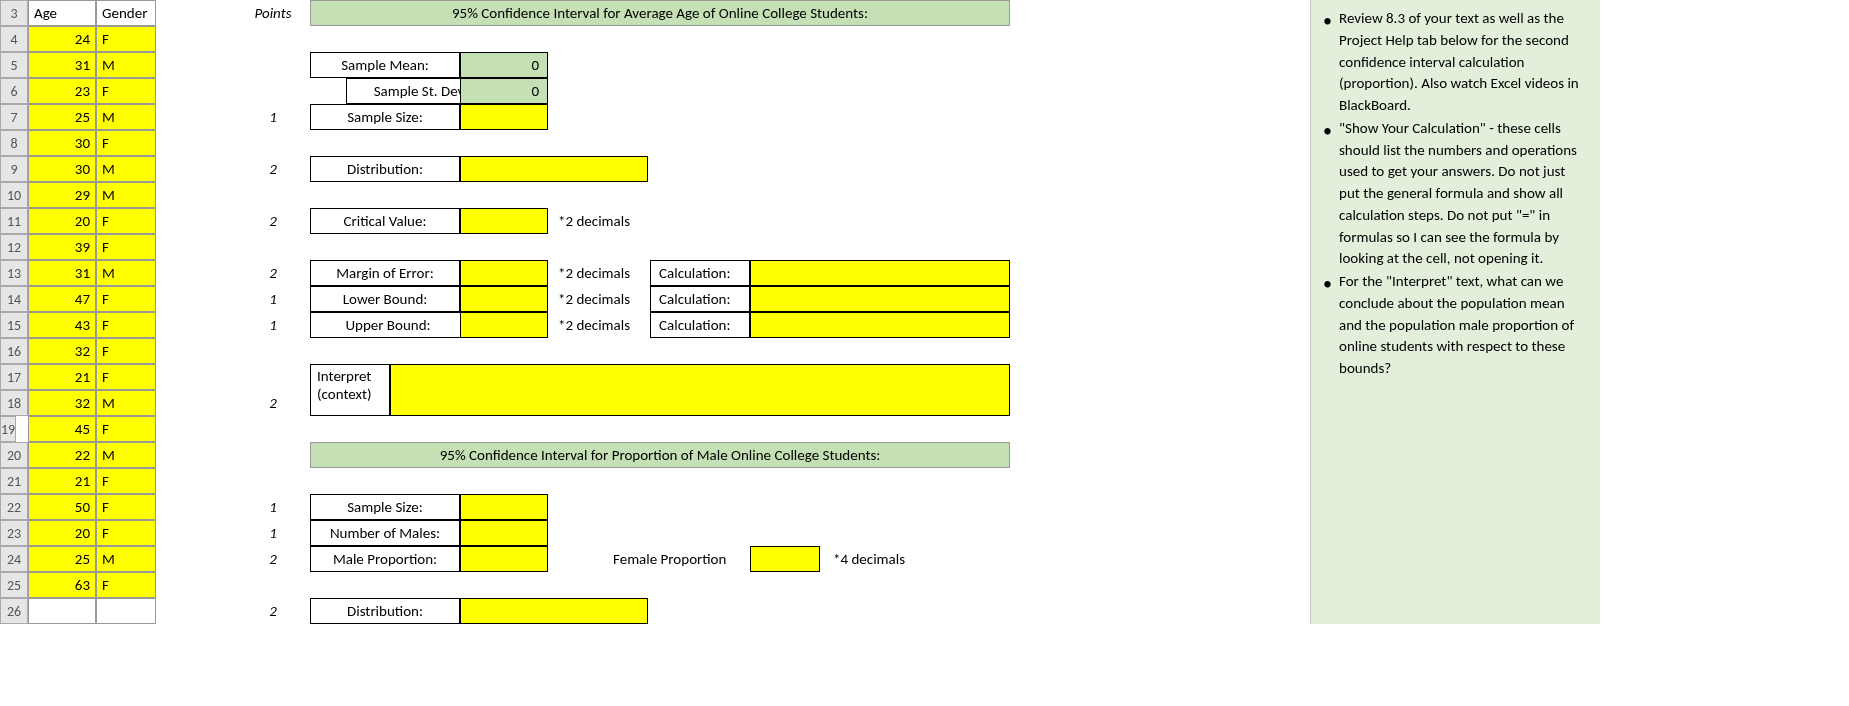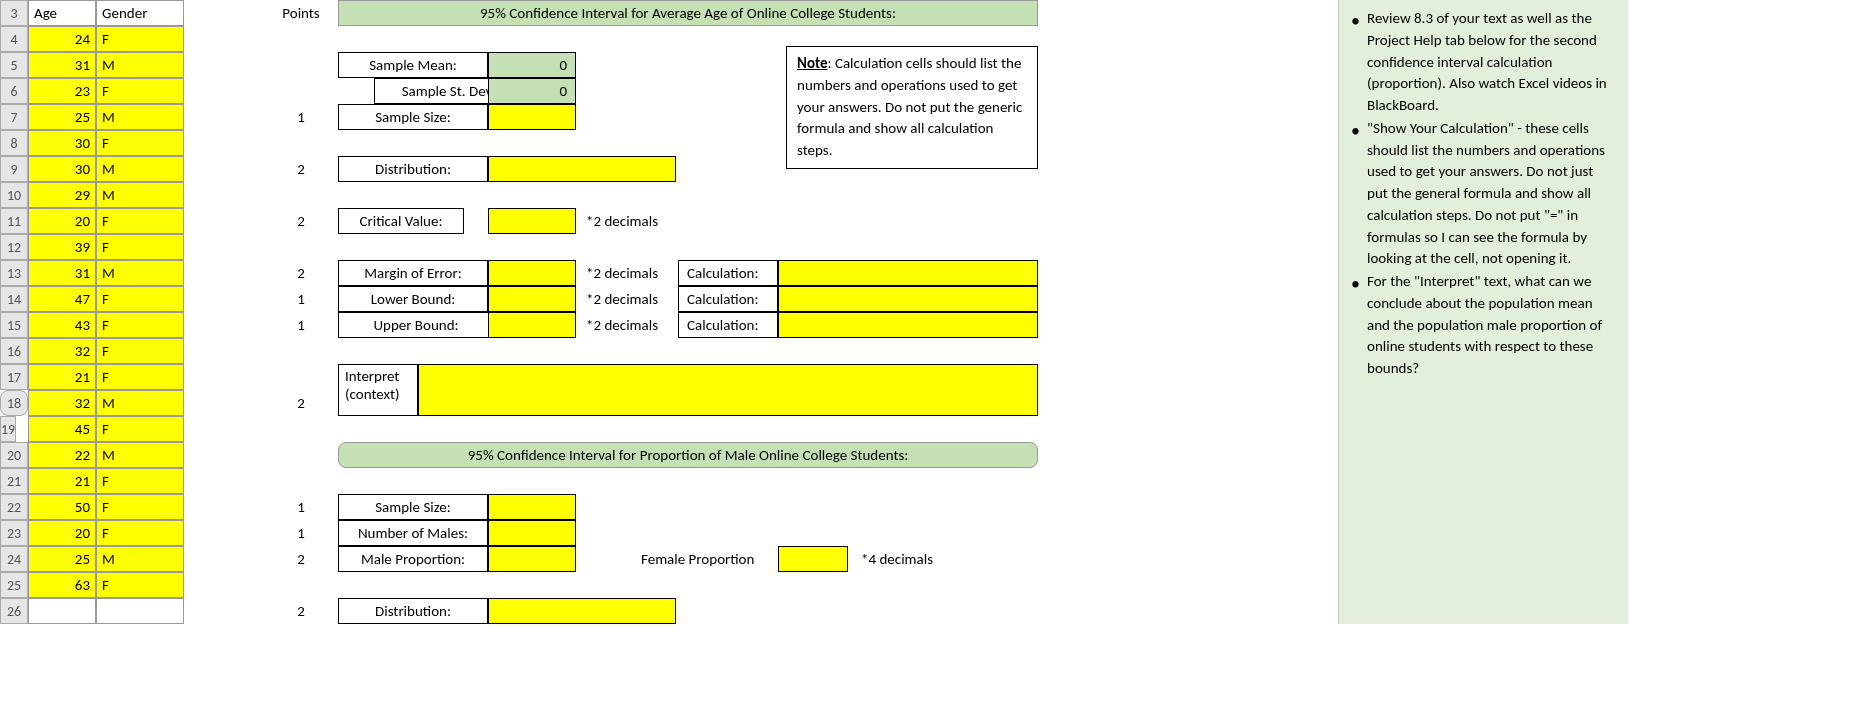--- a/index.html
+++ b/index.html
@@ -40,21 +40,21 @@
       <div class="row-head" style="width: 28px;">8</div>
       <div class="row-head" style="width: 28px;">9</div>
       <div class="row-head" style="width: 28px;">10</div>
       <div class="row-head" style="width: 28px;">11</div>
       <div class="row-head" style="width: 28px;">12</div>
       <div class="row-head" style="width: 28px;">13</div>
       <div class="row-head" style="width: 28px;">14</div>
       <div class="row-head" style="width: 28px;">15</div>
       <div class="row-head" style="width: 28px;">16</div>
       <div class="row-head" style="width: 28px;">17</div>
-      <div class="row-head" style="width: 28px; border-radius: 8px;">18</div>
+      <div class="row-head" style="width: 28px;">18</div>
       <div class="row-head" style="width: 16px;">19</div>
       <div class="row-head" style="width: 28px;">20</div>
       <div class="row-head" style="width: 28px;">21</div>
       <div class="row-head" style="width: 28px;">22</div>
       <div class="row-head" style="width: 28px;">23</div>
       <div class="row-head" style="width: 28px;">24</div>
       <div class="row-head" style="width: 28px;">25</div>
       <div class="row-head" style="width: 28px;">26</div>
     </div>
 
@@ -78,21 +78,21 @@
       <div class="cell yellow num">45</div>
       <div class="cell yellow num">22</div>
       <div class="cell yellow num">21</div>
       <div class="cell yellow num">50</div>
       <div class="cell yellow num">20</div>
       <div class="cell yellow num">25</div>
       <div class="cell yellow num">63</div>
       <div class="cell num"></div>
     </div>
 
-  <div class="col" id="col-gender" style="width:88px;">
+  <div class="col" id="col-gender" style="width:60px;">
       <div class="cell">Gender</div>
       <div class="cell yellow">F</div>
       <div class="cell yellow">M</div>
       <div class="cell yellow">F</div>
       <div class="cell yellow">M</div>
       <div class="cell yellow">F</div>
       <div class="cell yellow">M</div>
       <div class="cell yellow">M</div>
       <div class="cell yellow">F</div>
       <div class="cell yellow">F</div>
@@ -132,21 +132,21 @@
       <div class="cell noborder"></div>
       <div class="cell noborder"></div>
       <div class="cell noborder"></div>
       <div class="cell noborder"></div>
       <div class="cell noborder"></div>
       <div class="cell noborder"></div>
       <div class="cell noborder"></div>
       <div class="cell noborder"></div>
     </div>
 
-  <div class="col" id="col-points" style="width:74px;">
+  <div class="col" id="col-points" style="width:74px;font-style:italic;">
       <div class="cell noborder ctr">Points</div>
       <div class="cell noborder ctr"></div>
       <div class="cell noborder ctr"></div>
       <div class="cell noborder ctr"></div>
       <div class="cell noborder ctr">1</div>
       <div class="cell noborder ctr"></div>
       <div class="cell noborder ctr">2</div>
       <div class="cell noborder ctr"></div>
       <div class="cell noborder ctr">2</div>
       <div class="cell noborder ctr"></div>
@@ -176,21 +176,21 @@
 
   <div class="abs boxcell" style="left:0;top:78px;width:150px;margin-left:36px;">Sample St. Dev:</div>
   <div class="abs boxcell green" style="left:150px;top:78px;width:88px;">0</div>
 
   <div class="abs boxcell" style="left:0;top:104px;width:150px;">Sample Size:</div>
   <div class="abs boxcell yellow" style="left:150px;top:104px;width:88px;"></div>
 
   <div class="abs boxcell" style="left:0;top:156px;width:150px;">Distribution:</div>
   <div class="abs boxcell yellow" style="left:150px;top:156px;width:188px;"></div>
 
-  <div class="abs boxcell" style="left:0;top:208px;width:126px;">Critical Value:</div>
+  <div class="abs boxcell" style="left:0;top:208px;width:150px;">Critical Value:</div>
   <div class="abs boxcell yellow" style="left:150px;top:208px;width:88px;"></div>
   <div class="abs plain" style="left:240px;top:208px;">*2 decimals</div>
 
   <div class="abs boxcell" style="left:0;top:260px;width:150px;">Margin of Error:</div>
   <div class="abs boxcell yellow" style="left:150px;top:260px;width:88px;"></div>
   <div class="abs plain" style="left:240px;top:260px;">*2 decimals</div>
   <div class="abs boxcell left" style="left:340px;top:260px;width:100px;">Calculation:</div>
   <div class="abs boxcell yellow" style="left:440px;top:260px;width:260px;"></div>
 
   <div class="abs boxcell" style="left:0;top:286px;width:150px;">Lower Bound:</div>
@@ -203,25 +203,22 @@
   <div class="abs boxcell yellow" style="left:150px;top:312px;width:88px;"></div>
   <div class="abs plain" style="left:240px;top:312px;">*2 decimals</div>
   <div class="abs boxcell left" style="left:340px;top:312px;width:100px;">Calculation:</div>
   <div class="abs boxcell yellow" style="left:440px;top:312px;width:260px;"></div>
 
   <div class="abs" style="left:0;top:364px;width:80px;border:1px solid #000;padding:2px 6px;height:52px;background:#fff;">
     <span>Interpret</span><br><span>(context)</span>
   </div>
   <div class="abs boxcell yellow" style="left:80px;top:364px;width:620px;height:52px;"></div>
 
-  <div class="abs notebox" style="left:448px;top:46px;width:252px;">
-    <b><u>Note</u></b><span>: Calculation cells should list the numbers and operations used to get your answers. Do not put the generic formula and show all calculation steps.</span>
-  </div>
-
-  <div class="abs greenhdr" style="left:0;top:442px;width:700px;border-radius:8px;">95% Confidence Interval for Proportion of Male Online College Students:</div>
+
+  <div class="abs greenhdr" style="left:0;top:442px;width:700px;">95% Confidence Interval for Proportion of Male Online College Students:</div>
 
   <div class="abs boxcell" style="left:0;top:494px;width:150px;">Sample Size:</div>
   <div class="abs boxcell yellow" style="left:150px;top:494px;width:88px;"></div>
 
   <div class="abs boxcell" style="left:0;top:520px;width:150px;">Number of Males:</div>
   <div class="abs boxcell yellow" style="left:150px;top:520px;width:88px;"></div>
 
   <div class="abs boxcell" style="left:0;top:546px;width:150px;">Male Proportion:</div>
   <div class="abs boxcell yellow" style="left:150px;top:546px;width:88px;"></div>
   <div class="abs plain" style="left:260px;top:546px;margin-left:35px;">Female Proportion</div>

